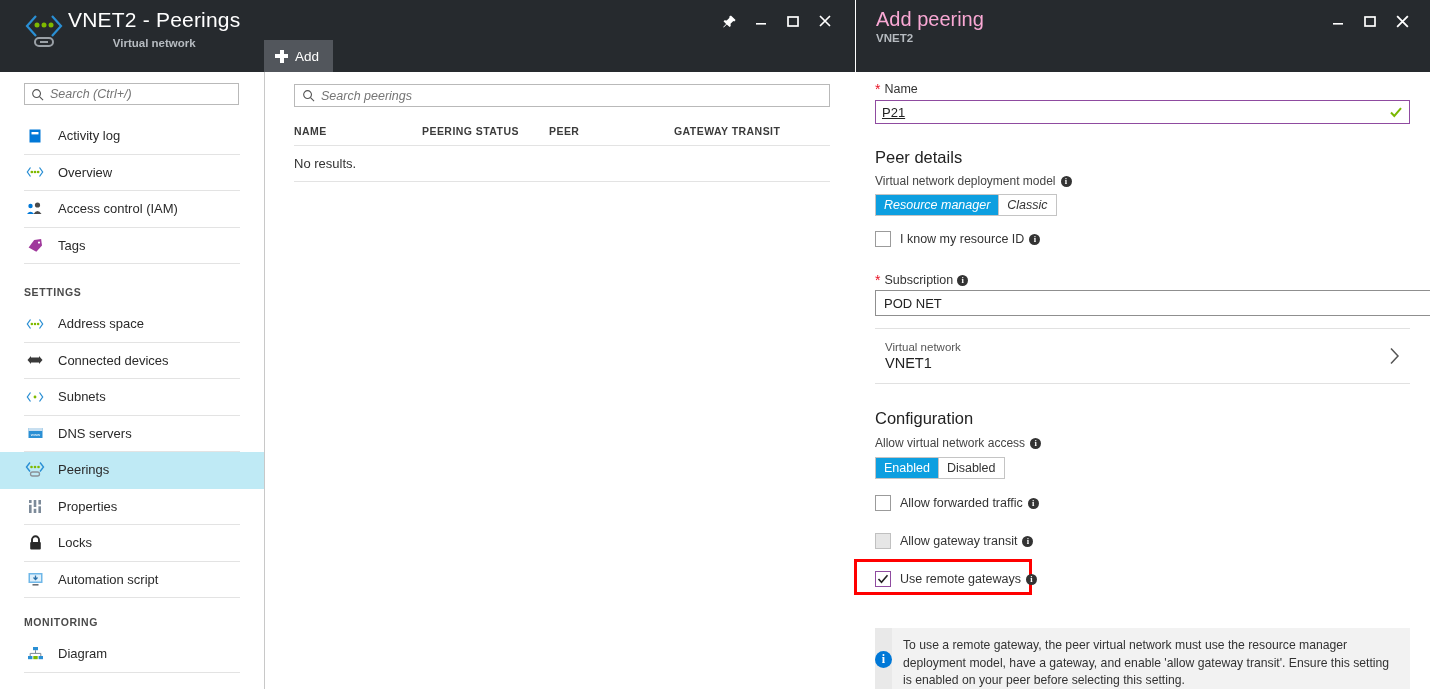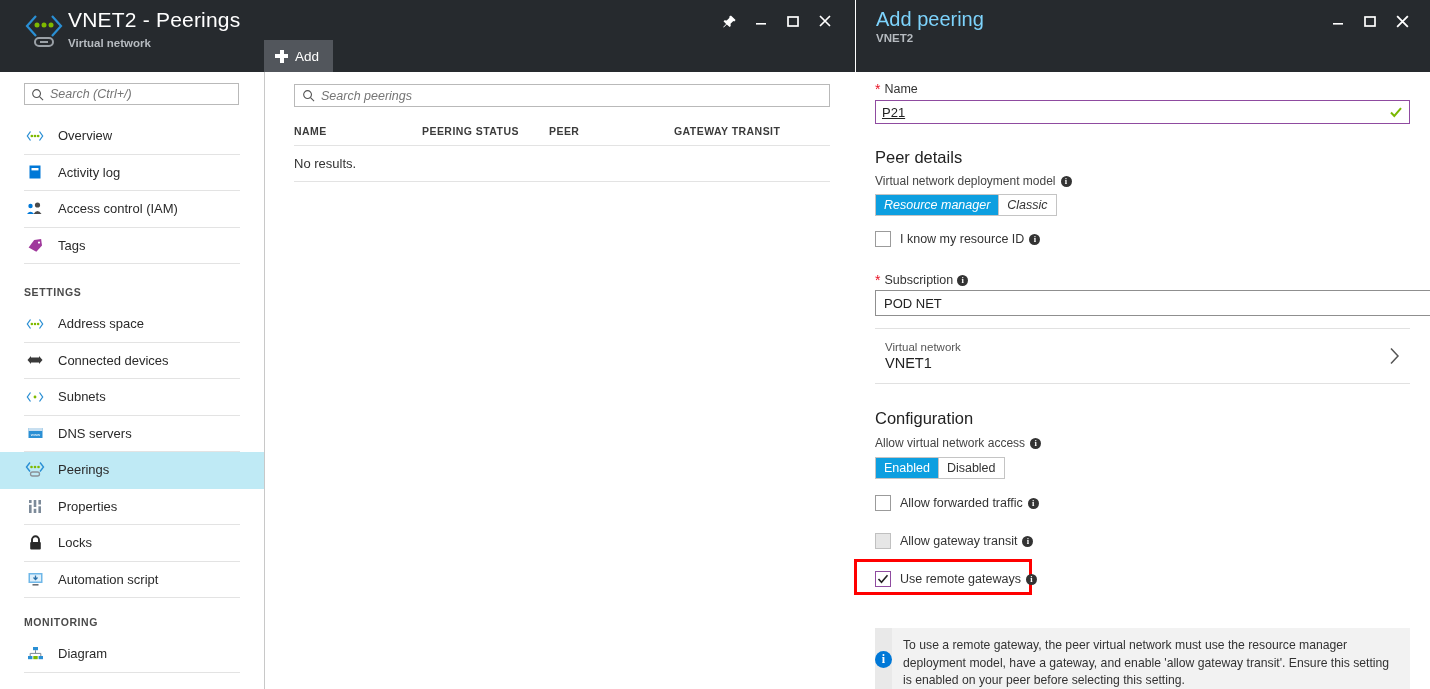--- a/index.html
+++ b/index.html
@@ -11,21 +11,21 @@
   }
   .app { position: relative; width: 1430px; height: 689px; }
 
   
   .blade-left { position: absolute; left: 0; top: 0; width: 855px; height: 689px; background: #fff; }
   .blade-header {
     position: absolute; left: 0; top: 0; width: 855px; height: 72px;
     background: #262a2e;
   }
   .vnet-icon { position: absolute; left: 22px; top: 12px; width: 44px; height: 40px; }
-  .title-block { position: absolute; left: 68px; top: 6px; }
+  .title-block { position: absolute; left: 68px; top: 6px; text-align: center; }
   .blade-title { font-size: 21px; color: #ffffff; font-weight: 400; line-height: 28px; letter-spacing: .2px; }
   .blade-subtitle { font-size: 11.5px; color: #b6bbc0; font-weight: 700; line-height: 16px; margin-top: 1px; }
 
   .win-ctrls { position: absolute; right: 14px; top: 6px; display: flex; align-items: center; gap: 0px; }
   .wbtn {
     width: 32px; height: 30px; display: flex; align-items: center; justify-content: center;
     color: #ffffff; cursor: pointer;
   }
   .wbtn svg { display: block; }
 
@@ -79,21 +79,21 @@
   }
   .tbl { position: absolute; left: 29px; top: 44px; width: 536px; }
   .tbl-head { display: flex; height: 30px; align-items: center; border-bottom: 1px solid #e3e3e3; }
   .th { font-size: 10.5px; font-weight: 700; letter-spacing: .45px; color: #3b3b3b; }
   .tbl-empty { height: 36px; display: flex; align-items: center; border-bottom: 1px solid #e3e3e3;
                font-size: 13px; color: #333; }
 
   
   .blade-right { position: absolute; left: 856px; top: 0; width: 574px; height: 689px; background: #fff; }
   .r-header { position: absolute; left: 0; top: 0; width: 574px; height: 72px; background: #262a2e; }
-  .r-title { position: absolute; left: 20px; top: 5px; font-size: 20px; color: #7dd3fc; line-height: 28px; }
+  .r-title { position: absolute; left: 20px; top: 5px; font-size: 20px; color: #f9a8d4; line-height: 28px; }
   .r-sub { position: absolute; left: 20px; top: 32px; font-size: 11.5px; color: #b6bbc0; font-weight: 700; }
   .r-ctrls { position: absolute; right: 12px; top: 6px; display: flex; }
 
   .r-body { position: absolute; left: 0; top: 72px; width: 574px; height: 617px; background: #fff; }
 
   .field-label { font-size: 12.5px; color: #333; display: flex; align-items: center; gap: 4px; }
   .req { color: #e81123; font-size: 14px; line-height: 12px; }
   .txtbox {
     height: 24px; border: 1px solid #8a2be2; border-color: #8f4ba0;
     display: flex; align-items: center; padding: 0 6px; background: #fff;
@@ -212,39 +212,39 @@
           <circle cx="6" cy="6" r="4.2" stroke="#555" stroke-width="1.2" fill="none"></circle>
           <line x1="9.2" y1="9.2" x2="13" y2="13" stroke="#555" stroke-width="1.2"></line>
         </svg>
         <input placeholder="Search (Ctrl+/)" style="">
       </div>
 
       <div class="nav">
 
         <div class="nav-row">
           <span class="nav-ico">
+            <svg width="16" height="16" viewBox="0 0 16 16">
+              <rect x="2.5" y="1.5" width="11" height="13" fill="#0078d7"></rect>
+              <rect x="4.5" y="4" width="7" height="2.4" fill="#fff"></rect>
+            </svg>
+          </span>
+          <span class="nav-label">Activity log</span>
+        </div>
+
+        <div class="nav-row">
+          <span class="nav-ico">
             <svg width="18" height="14" viewBox="0 0 20 14">
               <path d="M5 2 L1.5 7 L5 12" stroke="#2a8fd4" stroke-width="1.4" fill="none"></path>
               <path d="M15 2 L18.5 7 L15 12" stroke="#2a8fd4" stroke-width="1.4" fill="none"></path>
               <circle cx="6.5" cy="7" r="1.5" fill="#7fba00"></circle>
                 <circle cx="10" cy="7" r="1.5" fill="#7fba00"></circle>
                 <circle cx="13.5" cy="7" r="1.5" fill="#7fba00"></circle>
             </svg>
           </span>
           <span class="nav-label">Overview</span>
-        </div>
-
-        <div class="nav-row">
-          <span class="nav-ico">
-            <svg width="16" height="16" viewBox="0 0 16 16">
-              <rect x="2.5" y="1.5" width="11" height="13" fill="#0078d7"></rect>
-              <rect x="4.5" y="4" width="7" height="2.4" fill="#fff"></rect>
-            </svg>
-          </span>
-          <span class="nav-label">Activity log</span>
         </div>
 
         <div class="nav-row">
           <span class="nav-ico">
             <svg width="18" height="16" viewBox="0 0 18 16">
               <circle cx="4.5" cy="5" r="2.2" fill="#0078d7"></circle>
               <path d="M1 13 Q4.5 8.5 8 13 Z" fill="#0078d7"></path>
               <circle cx="11.5" cy="4" r="2.6" fill="#4a4a4a"></circle>
               <path d="M7.5 13 Q11.5 7 15.5 13 Z" fill="#4a4a4a"></path>
             </svg>

